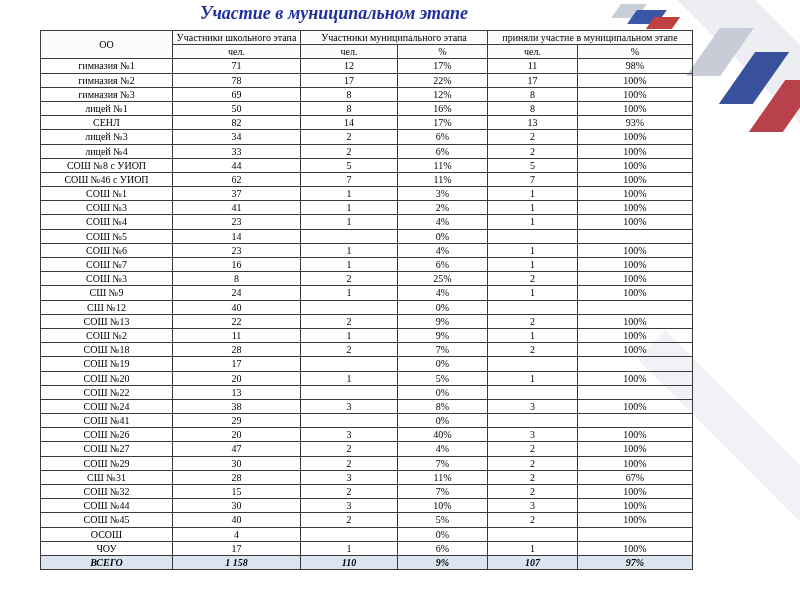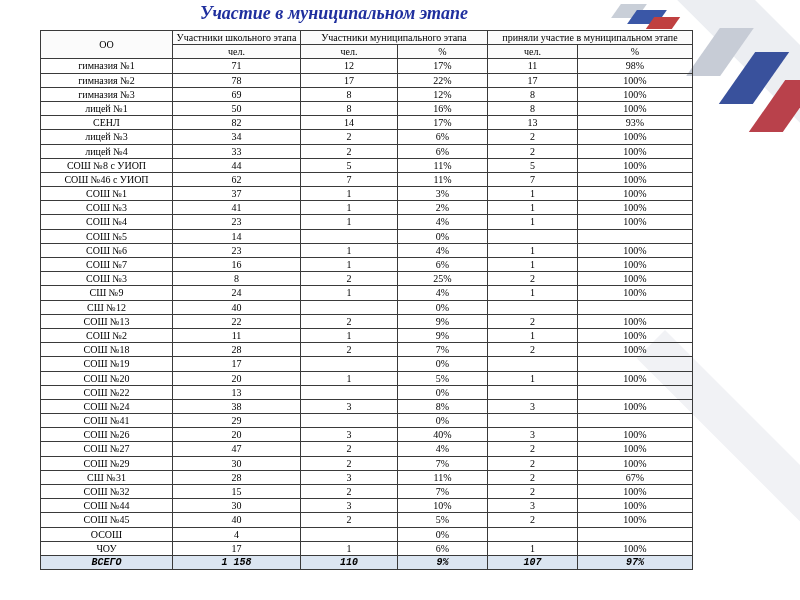--- a/index.html
+++ b/index.html
@@ -44,21 +44,20 @@
   table.participation thead th {
     font-weight: normal;
     background: #fbfbfb;
     white-space: normal;
   }
   table.participation td { height: 14px; }
   tr.total-row td {
     font-weight: bold;
     font-style: italic;
     background: #dbe5f1;
-    font-family: Liberation Mono, monospace;
   }
 
   
   .logo { position: absolute; top: 4px; left: 598px; width: 100px; height: 30px; }
   .logo .s { position: absolute; transform: skewX(-35deg); }
   .logo .s1 { left: 18px; top: 0;  width: 26px; height: 14px; background: #c9cfd8; }
   .logo .s2 { left: 34px; top: 6px; width: 30px; height: 14px; background: #3a57a7; }
   .logo .s3 { left: 52px; top: 13px; width: 26px; height: 12px; background: #c04040; }
   .logo .logo-line { position: absolute; left: 6px; top: 27px; width: 86px; height: 2px; background: #9fb6d9; }
 

